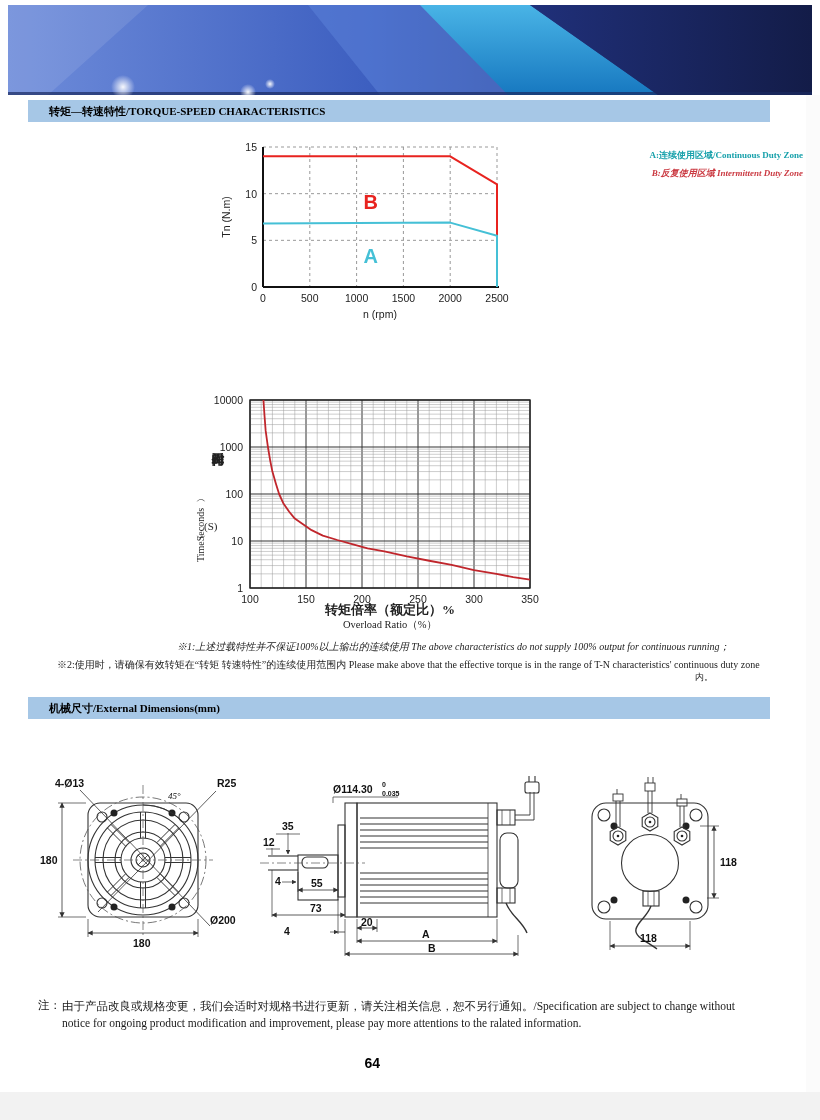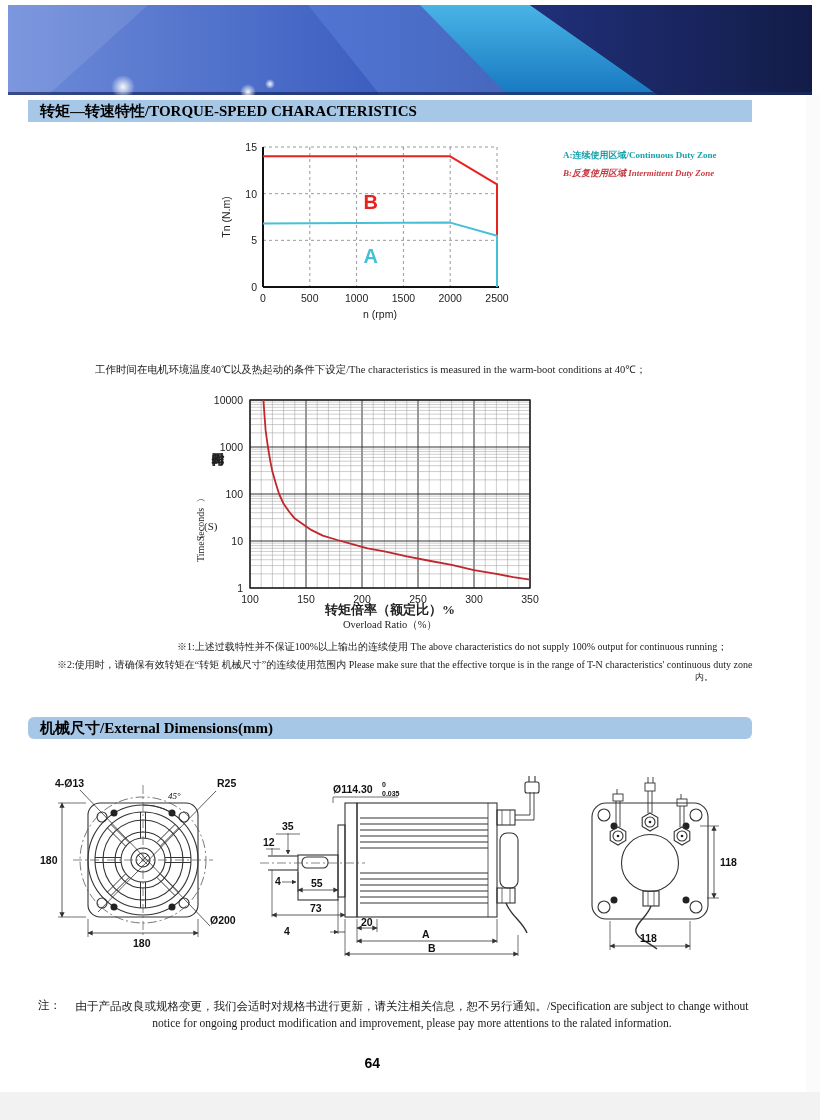--- a/index.html
+++ b/index.html
@@ -1,40 +1,40 @@
 <!DOCTYPE html>
 <html><head>
 <meta charset="utf-8">
 <style>
   html,body{margin:0;padding:0;background:#ffffff;}
   .page{position:relative;width:820px;height:1120px;background:#ffffff;overflow:hidden;
         font-family:"Liberation Serif",serif;color:#1a1a1a;}
   .abs{position:absolute;}
   .sec-header{position:absolute;left:28px;width:700px;height:20px;background:#a6c7e6;
-              color:#000;font-weight:bold;font-size:15px;line-height:20px;padding:1px 12px;
+              color:#000;font-weight:bold;font-size:11px;line-height:20px;padding:1px 21px;
               font-family:"Liberation Serif",serif;}
   .legend-line{position:absolute;left:563px;width:240px;font-size:9px;font-weight:bold;
-               font-family:"Liberation Serif",serif;}
+               font-family:"Liberation Serif",serif;text-align:right;}
   .legend-a{color:#18a1ab;}
   .legend-b{color:#cb3b43;font-style:italic;}
   .note{position:absolute;font-size:10.5px;color:#222;}
   .tick{font:10.5px "Liberation Sans",sans-serif;fill:#222;}
   .zone-label{font:20px "Liberation Sans",sans-serif;font-weight:bold;}
   .dim{font:bold 10.5px "Liberation Sans",sans-serif;fill:#111;}
   .dimsm{font:bold 7px "Liberation Sans",sans-serif;fill:#111;}
   .dimit{font:italic 9px "Liberation Serif",serif;fill:#111;}
   .olab{position:absolute;color:#222;}
   .vert{writing-mode:vertical-rl;}
   .vert-flip{writing-mode:vertical-rl;transform:rotate(180deg);}
   .bottom-band{position:absolute;left:0;top:1092px;width:820px;height:28px;background:#f2f2f2;}
   .right-band{position:absolute;left:806px;top:95px;width:14px;height:997px;background:#fbfbfb;}
   .pagenum{position:absolute;left:300px;top:1055px;width:80px;text-align:right;
            font:bold 14px "Liberation Sans",sans-serif;color:#000;}
   .bnote-label{position:absolute;left:38px;top:998px;font-size:11.5px;}
-  .bnote-text{position:absolute;left:62px;top:998px;width:700px;font-size:11.5px;line-height:17px;text-align:center;}
+  .bnote-text{position:absolute;left:62px;top:998px;width:700px;font-size:11.5px;line-height:17px;}
 </style>
 </head>
 <body>
 
 <div class="page">
 
   <svg class="abs" style="left:8px;top:5px;" width="804" height="90" viewBox="0 0 804 90">
     <defs>
       <linearGradient id="gBase" x1="0" y1="0" x2="1" y2="0">
         <stop offset="0" stop-color="#6e8cda"></stop>
@@ -93,21 +93,20 @@
       <text x="152.64" y="71.6" text-anchor="middle" fill="#e8231f" class="zone-label">B</text>
       <polyline points="45,86.53333333333333 232.20000000000002,85.6 279,98.66666666666667 279,150" fill="none" stroke="#45c0d6" stroke-width="2" stroke-linejoin="round"></polyline>
       <text x="152.64" y="125.73333333333333" text-anchor="middle" fill="#45c0d6" class="zone-label">A</text>
       <text x="162" y="181" text-anchor="middle" class="tick">n (rpm)</text>
       <text x="12" y="80" text-anchor="middle" class="tick" transform="rotate(-90 12 80)">Tn (N.m)</text>
     </svg>
 
   <div class="legend-line legend-a" style="top:149px;">A:连续使用区域/Continuous Duty Zone</div>
   <div class="legend-line legend-b" style="top:167px;">B:反复使用区域 Intermittent Duty Zone</div>
 
-  <div class="note" style="left:95px;top:362px;width:660px;">工作时间在电机环境温度40℃以及热起动的条件下设定/The characteristics is measured in the warm-boot conditions at 40℃；</div>
 
   <svg id="ol-chart" class="abs" style="left:190px;top:383px;" width="360" height="230">
       <line x1="60" y1="17" x2="60" y2="205" stroke="#333" stroke-width="1"></line>
       <line x1="71.2" y1="17" x2="71.2" y2="205" stroke="#9a9a9a" stroke-width="0.5"></line>
       <line x1="82.4" y1="17" x2="82.4" y2="205" stroke="#9a9a9a" stroke-width="0.5"></line>
       <line x1="93.6" y1="17" x2="93.6" y2="205" stroke="#9a9a9a" stroke-width="0.5"></line>
       <line x1="104.80000000000001" y1="17" x2="104.80000000000001" y2="205" stroke="#9a9a9a" stroke-width="0.5"></line>
       <line x1="116" y1="17" x2="116" y2="205" stroke="#333" stroke-width="1"></line>
       <line x1="127.2" y1="17" x2="127.2" y2="205" stroke="#9a9a9a" stroke-width="0.5"></line>
       <line x1="138.4" y1="17" x2="138.4" y2="205" stroke="#9a9a9a" stroke-width="0.5"></line>
@@ -180,25 +179,25 @@
       <text x="53" y="21" text-anchor="end" class="tick">10000</text>
       <polyline points="73.44,17 74.56,33.29901185255886 75.68,47.90613400135632 77.92,64 80.16,77.34784284916445 82.4,88.57530102817586 85.75999999999999,100.16890069522111 89.12,111 93.6,120.75759059358207 99.2,128.70728335129866 104.80000000000001,135.5753010281759 112.64,140.99879170717315 121.6,147.1689006952211 132.8,152.64466244157867 147.36,157.0041029437129 163.04,161.31731049142823 177.6,165.28039211932992 194.4,168.42689123196874 216.8,173.41140067702128 239.20000000000002,177.75017095900992 261.6,181.9060003897892 284,187.1300716395545 306.4,190.85159020379288 323.2,194.1689006952211 340,196.72371082438298" fill="none" stroke="#c0262c" stroke-width="1.8" stroke-linejoin="round"></polyline>
     </svg>
 
   <div class="olab vert-flip" style="left:194px;top:437px;height:125px;font-size:10px;">Time（Seconds）</div>
   <div class="olab vert" style="left:209px;top:443px;height:80px;font-size:12.5px;font-weight:bold;">工作时间</div>
   <div class="olab" style="left:204px;top:520px;font-size:11px;">(S)</div>
   <div class="olab" style="left:250px;top:618px;width:280px;text-align:center;font-size:10.5px;">Overload Ratio（%）</div>
   <div class="olab" style="left:250px;top:601px;width:280px;text-align:center;font-size:13px;font-weight:bold;">转矩倍率（额定比）%</div>
 
-  <div class="note" style="left:177px;top:640px;width:600px;font-size:10px;">※1:上述过载特性并不保证100%以上输出的连续使用 The above characteristics do not supply 100% output for continuous running；</div>
-  <div class="note" style="left:57px;top:658px;width:710px;font-size:10px;">※2:使用时，请确保有效转矩在“转矩 机械尺寸”的连续使用范围内 Please make sure that the effective torque is in the range of T-N characteristics' continuous duty zone</div>
+  <div class="note" style="left:177px;top:640px;width:600px;font-size:10px;font-style:italic;">※1:上述过载特性并不保证100%以上输出的连续使用 The above characteristics do not supply 100% output for continuous running；</div>
+  <div class="note" style="left:57px;top:658px;width:710px;font-size:10px;">※2:使用时，请确保有效转矩在“转矩 转速特性”的连续使用范围内 Please make above that the effective torque is in the range of T-N characteristics' continuous duty zone</div>
   <div class="note" style="left:695px;top:671px;font-size:9px;">内。</div>
 
-  <div class="sec-header" style="top:717px;border-radius:6px;">机械尺寸/External Dimensions(mm)</div>
+  <div class="sec-header" style="top:697px;">机械尺寸/External Dimensions(mm)</div>
 
   <svg class="abs" style="left:20px;top:760px;" width="780" height="230" viewBox="0 0 780 230">
     <defs>
       <marker id="arr" viewBox="0 0 10 10" refX="9" refY="5" markerWidth="6.5" markerHeight="6.5" orient="auto-start-reverse">
           <path d="M0,0L10,5L0,10z" fill="#333"></path>
         </marker>
     </defs>
 
     <g stroke="#333" fill="none" stroke-width="1.1">
       <rect x="68" y="43" width="110" height="114" rx="12"></rect>

